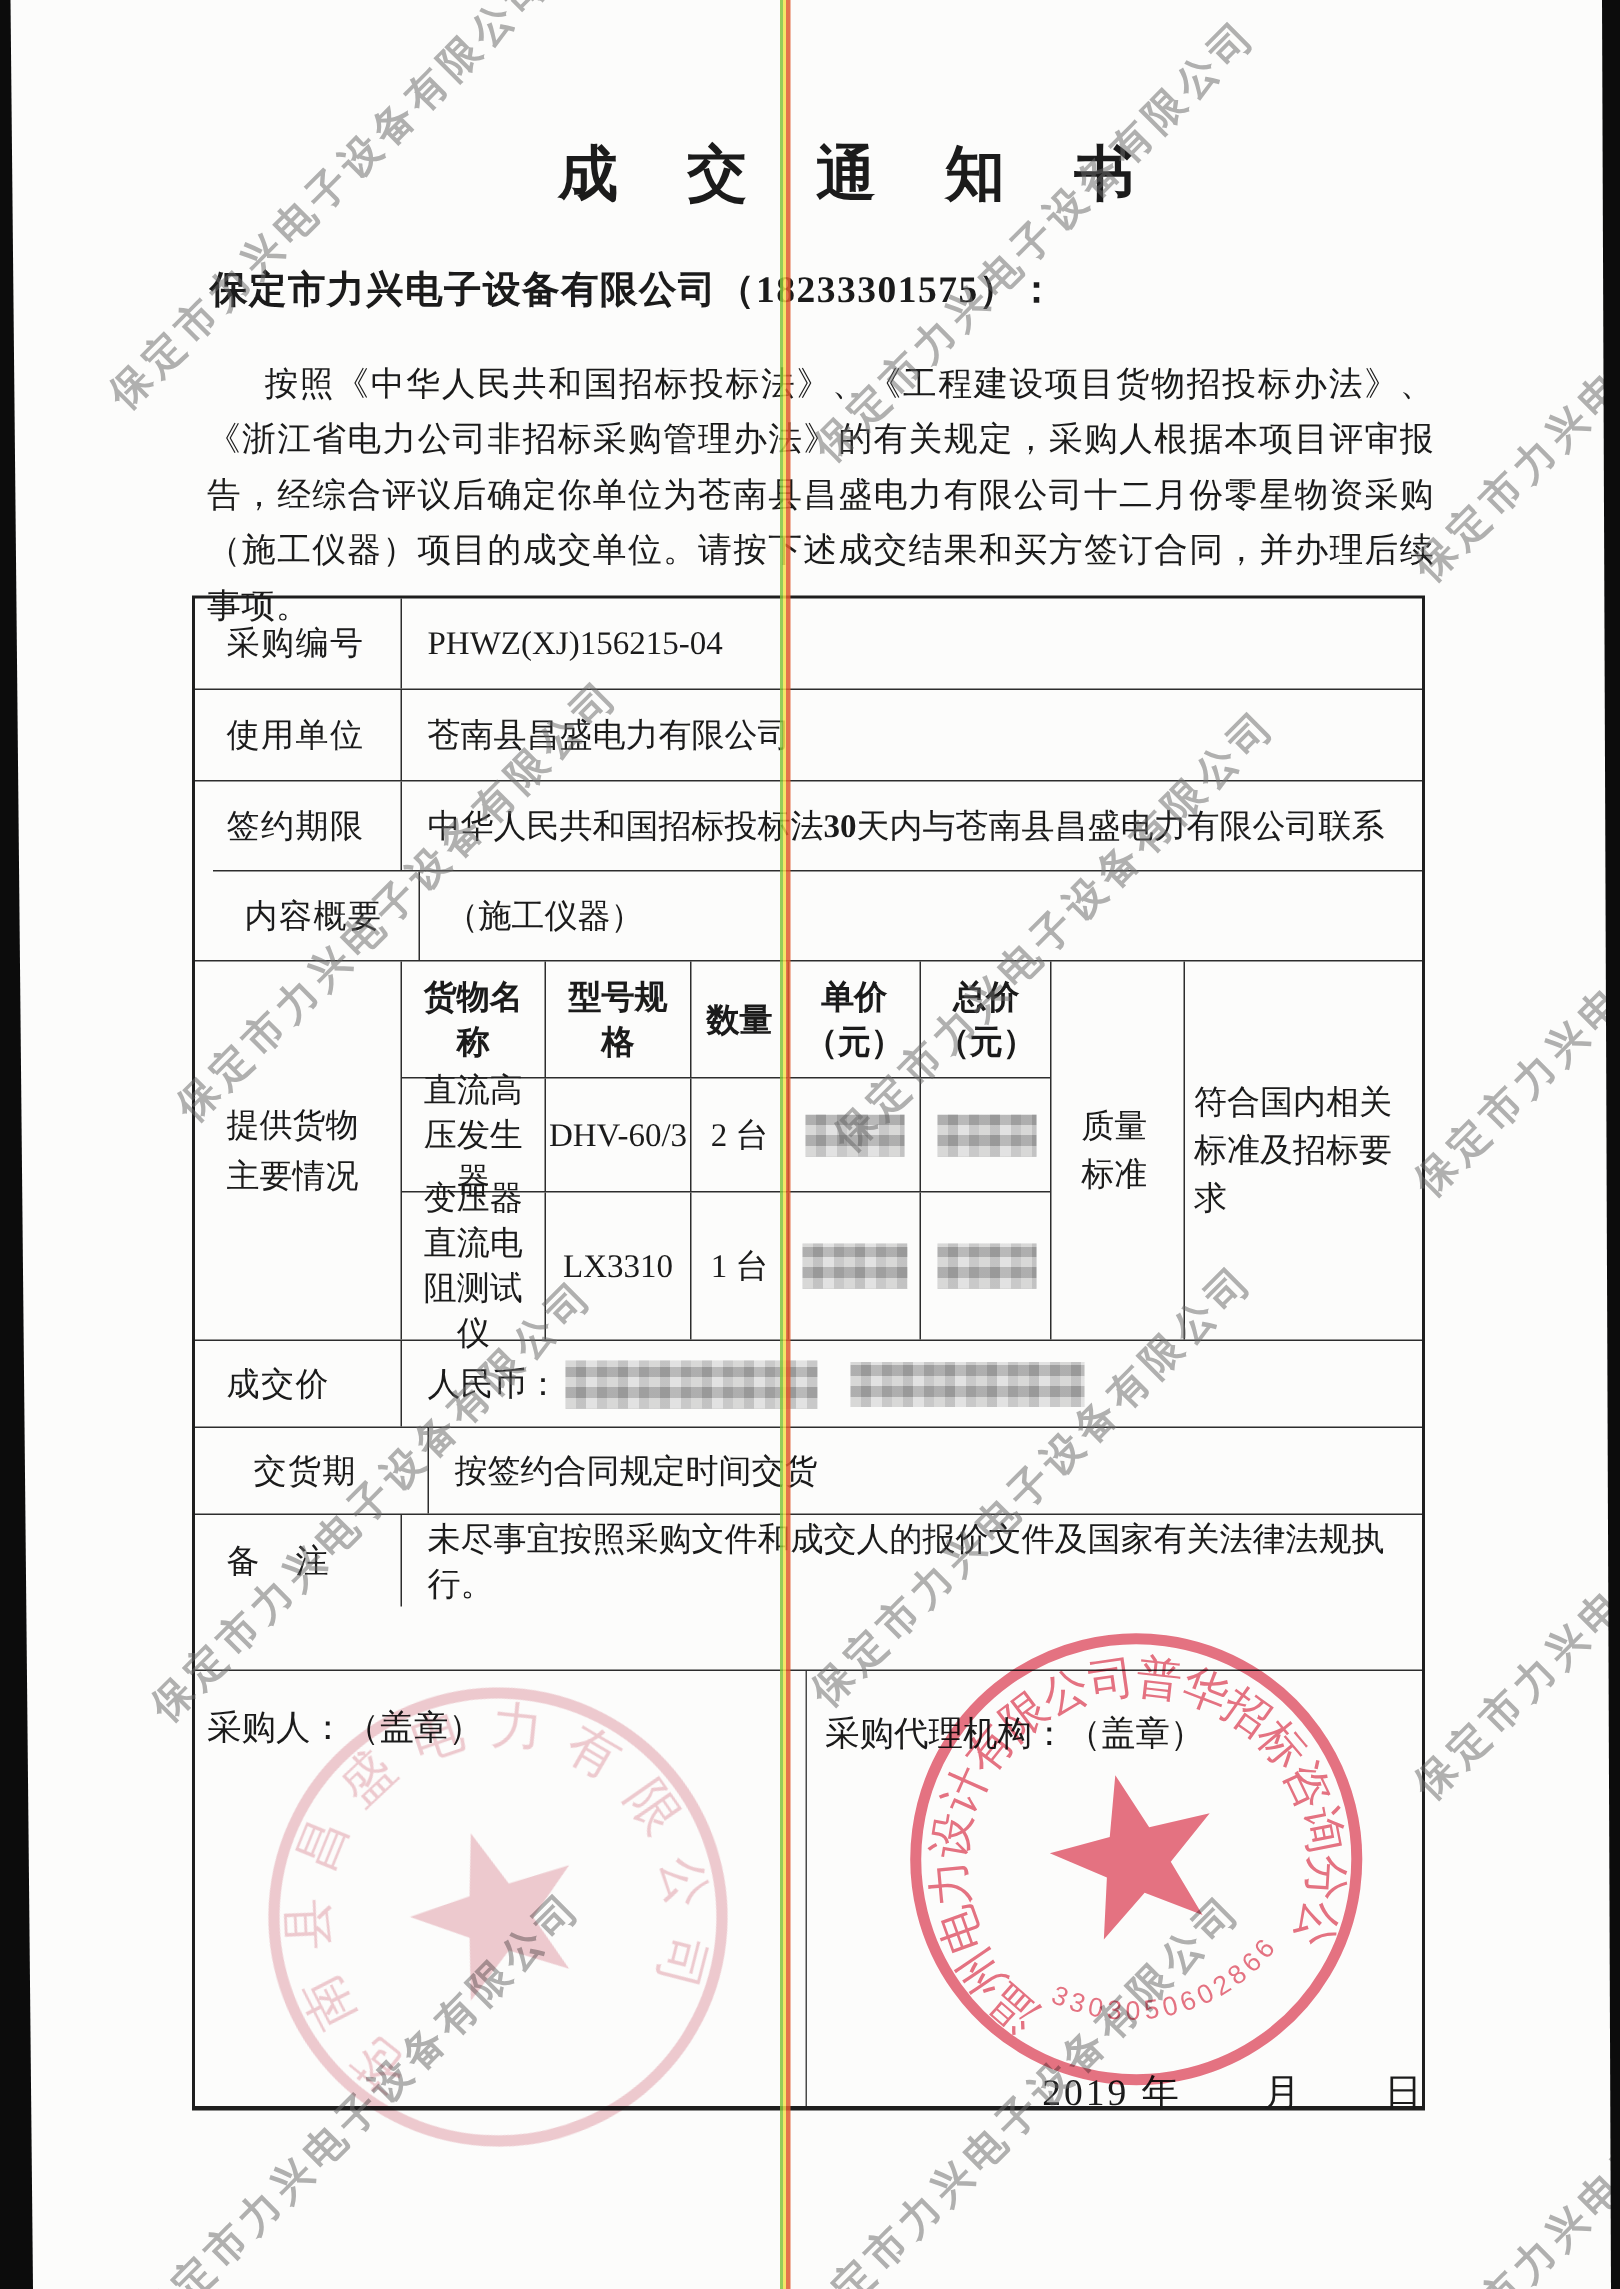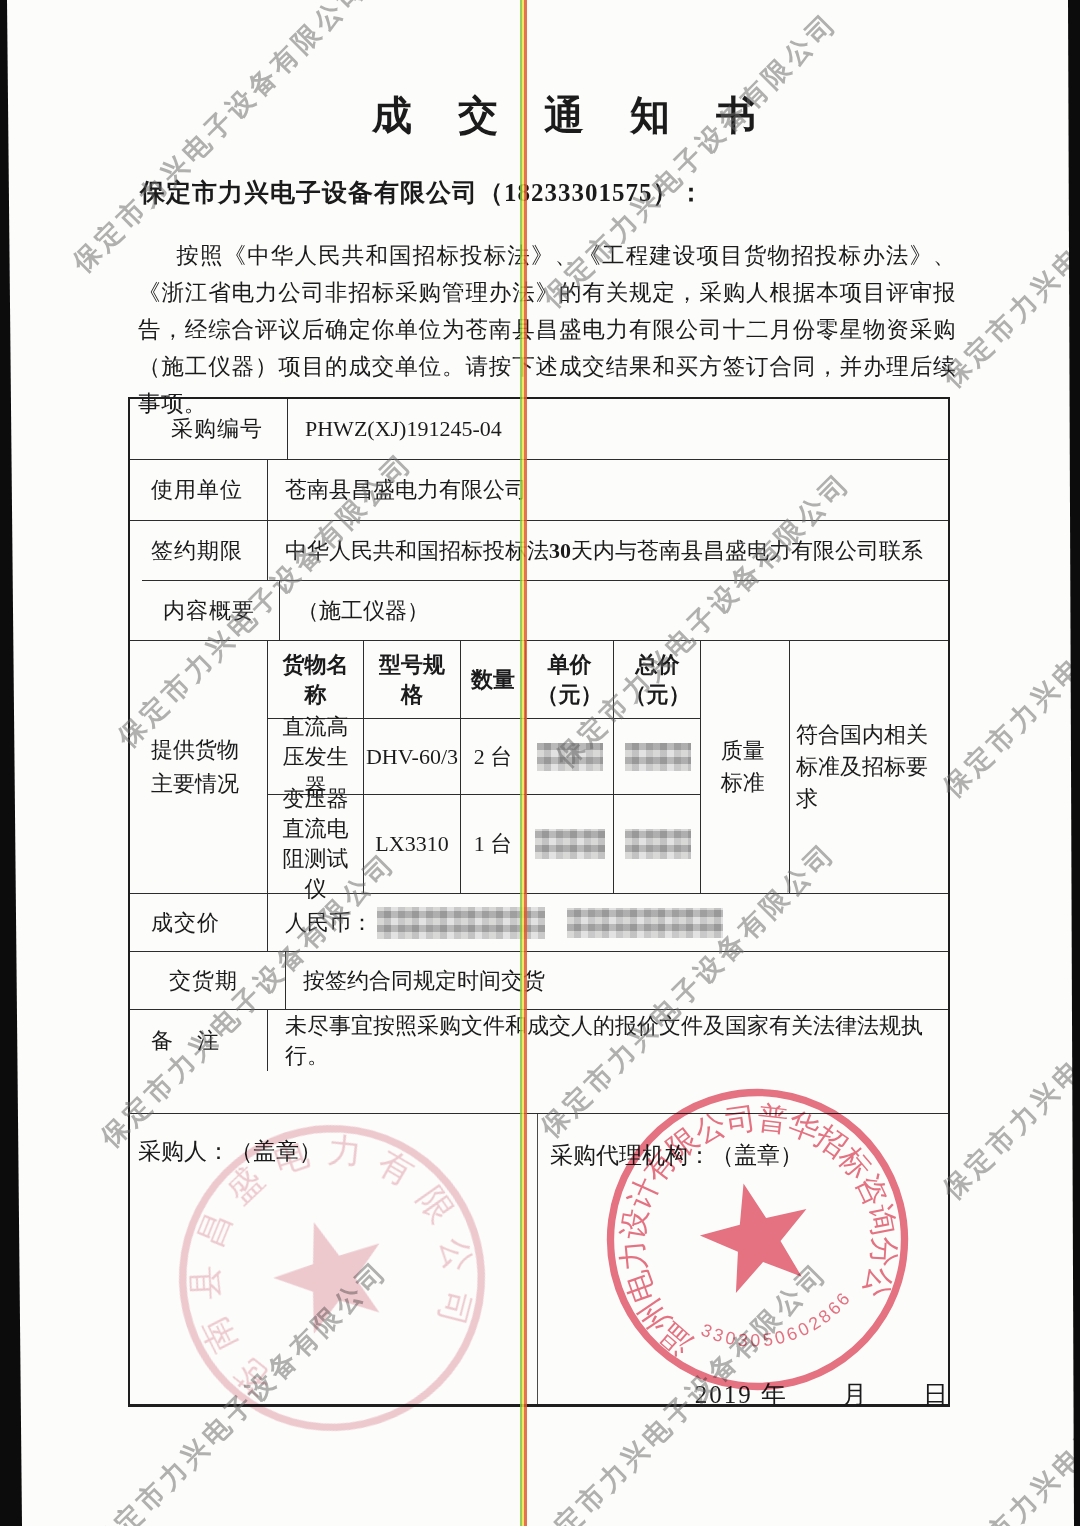--- a/index.html
+++ b/index.html
@@ -50,21 +50,21 @@
   .g-head{height:77px;font-weight:bold;}
   .g-head .g-cell{font-weight:bold;}
   #g-row-1{height:76px;}
   #g-row-2{height:99px;}
   .span-cell{box-sizing:border-box;border-left:1.6px solid #2d2d2d;display:flex;
      align-items:center;font-size:22px;line-height:32px;}
   #quality-cell{width:89px;flex:0 0 89px;justify-content:center;}
   #quality-cell span{display:inline-block;width:2.2em;}
   #conform-cell{width:163px;flex:0 0 163px;padding:0 6px;}
   
-  #row-pno{height:60px;margin-left:20px;}
+  #row-pno{height:60px;}
   #row-unit{height:61px;}
   #row-period{height:60px;}
   #row-summary{height:60px;margin-left:12px;}
   #row-price{height:58px;}
   #row-delivery{height:58px;padding-left:18px;}
   #row-remark{height:62px;}
   
   .redact{display:inline-block;vertical-align:middle;
     background-image:
       repeating-linear-gradient(0deg, rgba(255,255,255,.25) 0 7px, rgba(60,60,60,.22) 7px 14px),
@@ -104,21 +104,21 @@
 
   <div id="content">
     <div id="doc-title">成 交 通 知 书</div>
     <div id="addressee">保定市力兴电子设备有限公司（18233301575）：</div>
     <div id="intro">按照《中华人民共和国招标投标法》、《工程建设项目货物招投标办法》、《浙江省电力公司非招标采购管理办法》的有关规定，采购人根据本项目评审报告，经综合评议后确定你单位为苍南县昌盛电力有限公司十二月份零星物资采购（施工仪器）项目的成交单位。请按下述成交结果和买方签订合同，并办理后续事项。</div>
 
     <div id="main-table">
 
       <div class="t-row" id="row-pno">
         <div class="cell label-cell">采购编号</div>
-        <div class="cell value-cell">PHWZ(XJ)191245-04</div>
+        <div class="cell value-cell">PHWZ(XJ)156215-04</div>
       </div>
 
       <div class="t-row" id="row-unit">
         <div class="cell label-cell">使用单位</div>
         <div class="cell value-cell">苍南县昌盛电力有限公司</div>
       </div>
 
       <div class="t-row" id="row-period">
         <div class="cell label-cell">签约期限</div>
         <div class="cell value-cell">

